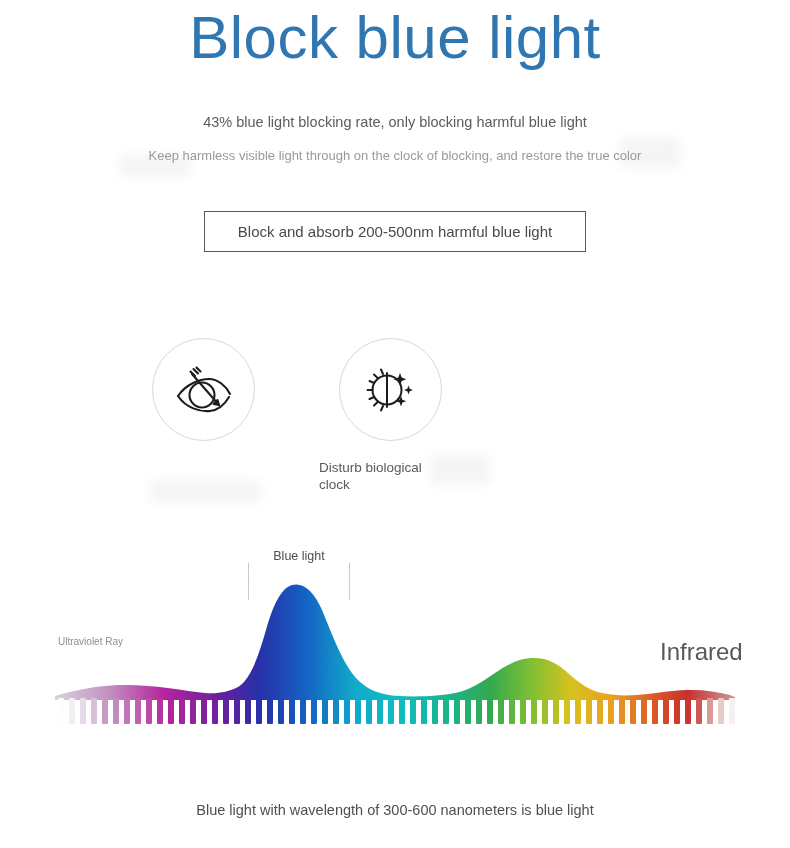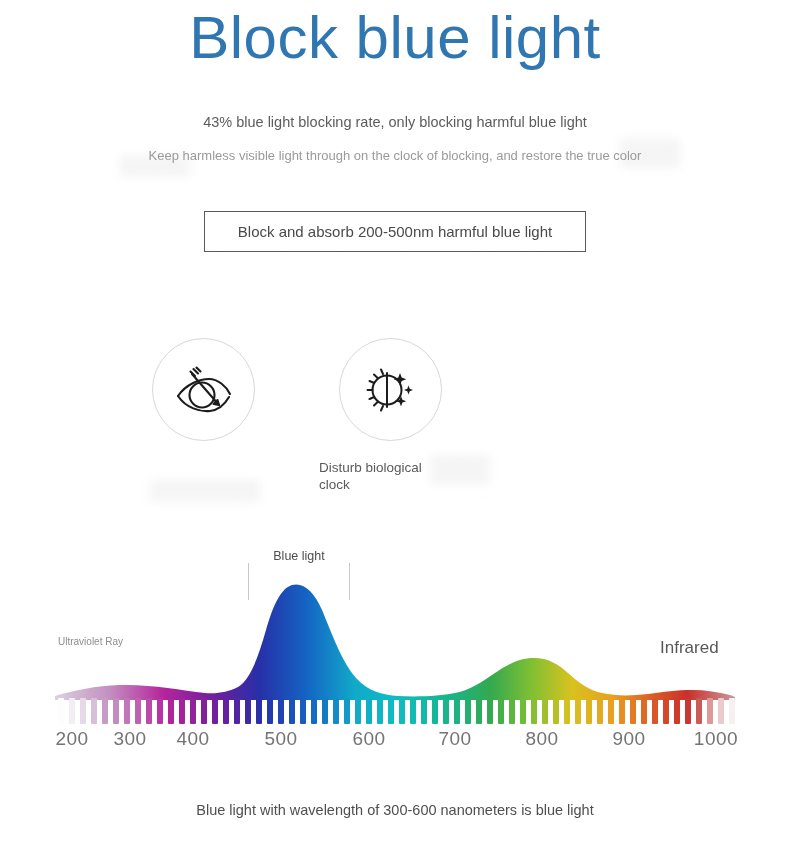--- a/index.html
+++ b/index.html
@@ -184,21 +184,21 @@
     top: 105px;
     font-size: 10px;
     line-height: 14.5px;
     color: #8d8d8d;
     z-index: 4;
   }
   .ir-label {
     position: absolute;
     left: 660px;
     top: 108px;
-    font-size: 17px;
+    font-size: 24px;
     color: #58585a;
     z-index: 4;
   }
 
   
   .stripe-bar {
     position: absolute;
     left: 58px;
     top: 168px;
     width: 677px;
@@ -415,28 +415,17 @@
       <div class="stripe" style="background: rgb(218, 86, 40);"></div>
       <div class="stripe" style="background: rgb(212, 72, 41);"></div>
       <div class="stripe" style="background: rgb(206, 58, 43);"></div>
       <div class="stripe" style="background: rgb(201, 55, 51);"></div>
       <div class="stripe" style="background: rgb(204, 91, 88);"></div>
       <div class="stripe" style="background: rgb(219, 153, 152);"></div>
       <div class="stripe" style="background: rgb(233, 203, 203);"></div>
       <div class="stripe" style="background: rgb(247, 240, 240);"></div>
     </div>
 
-  <div class="axis" id="axis">
-      <div class="tick" style="left: 72px;">200</div>
-      <div class="tick" style="left: 130px;">300</div>
-      <div class="tick" style="left: 193px;">400</div>
-      <div class="tick" style="left: 281px;">500</div>
-      <div class="tick" style="left: 369px;">600</div>
-      <div class="tick" style="left: 455px;">700</div>
-      <div class="tick" style="left: 542px;">800</div>
-      <div class="tick" style="left: 629px;">900</div>
-      <div class="tick" style="left: 716px;">1000</div>
-    </div>
 </div>
 
 <div class="caption">Blue light with wavelength of 300-600 nanometers is blue light</div>
 
 <div class="noise"></div>
 
 </body></html>

